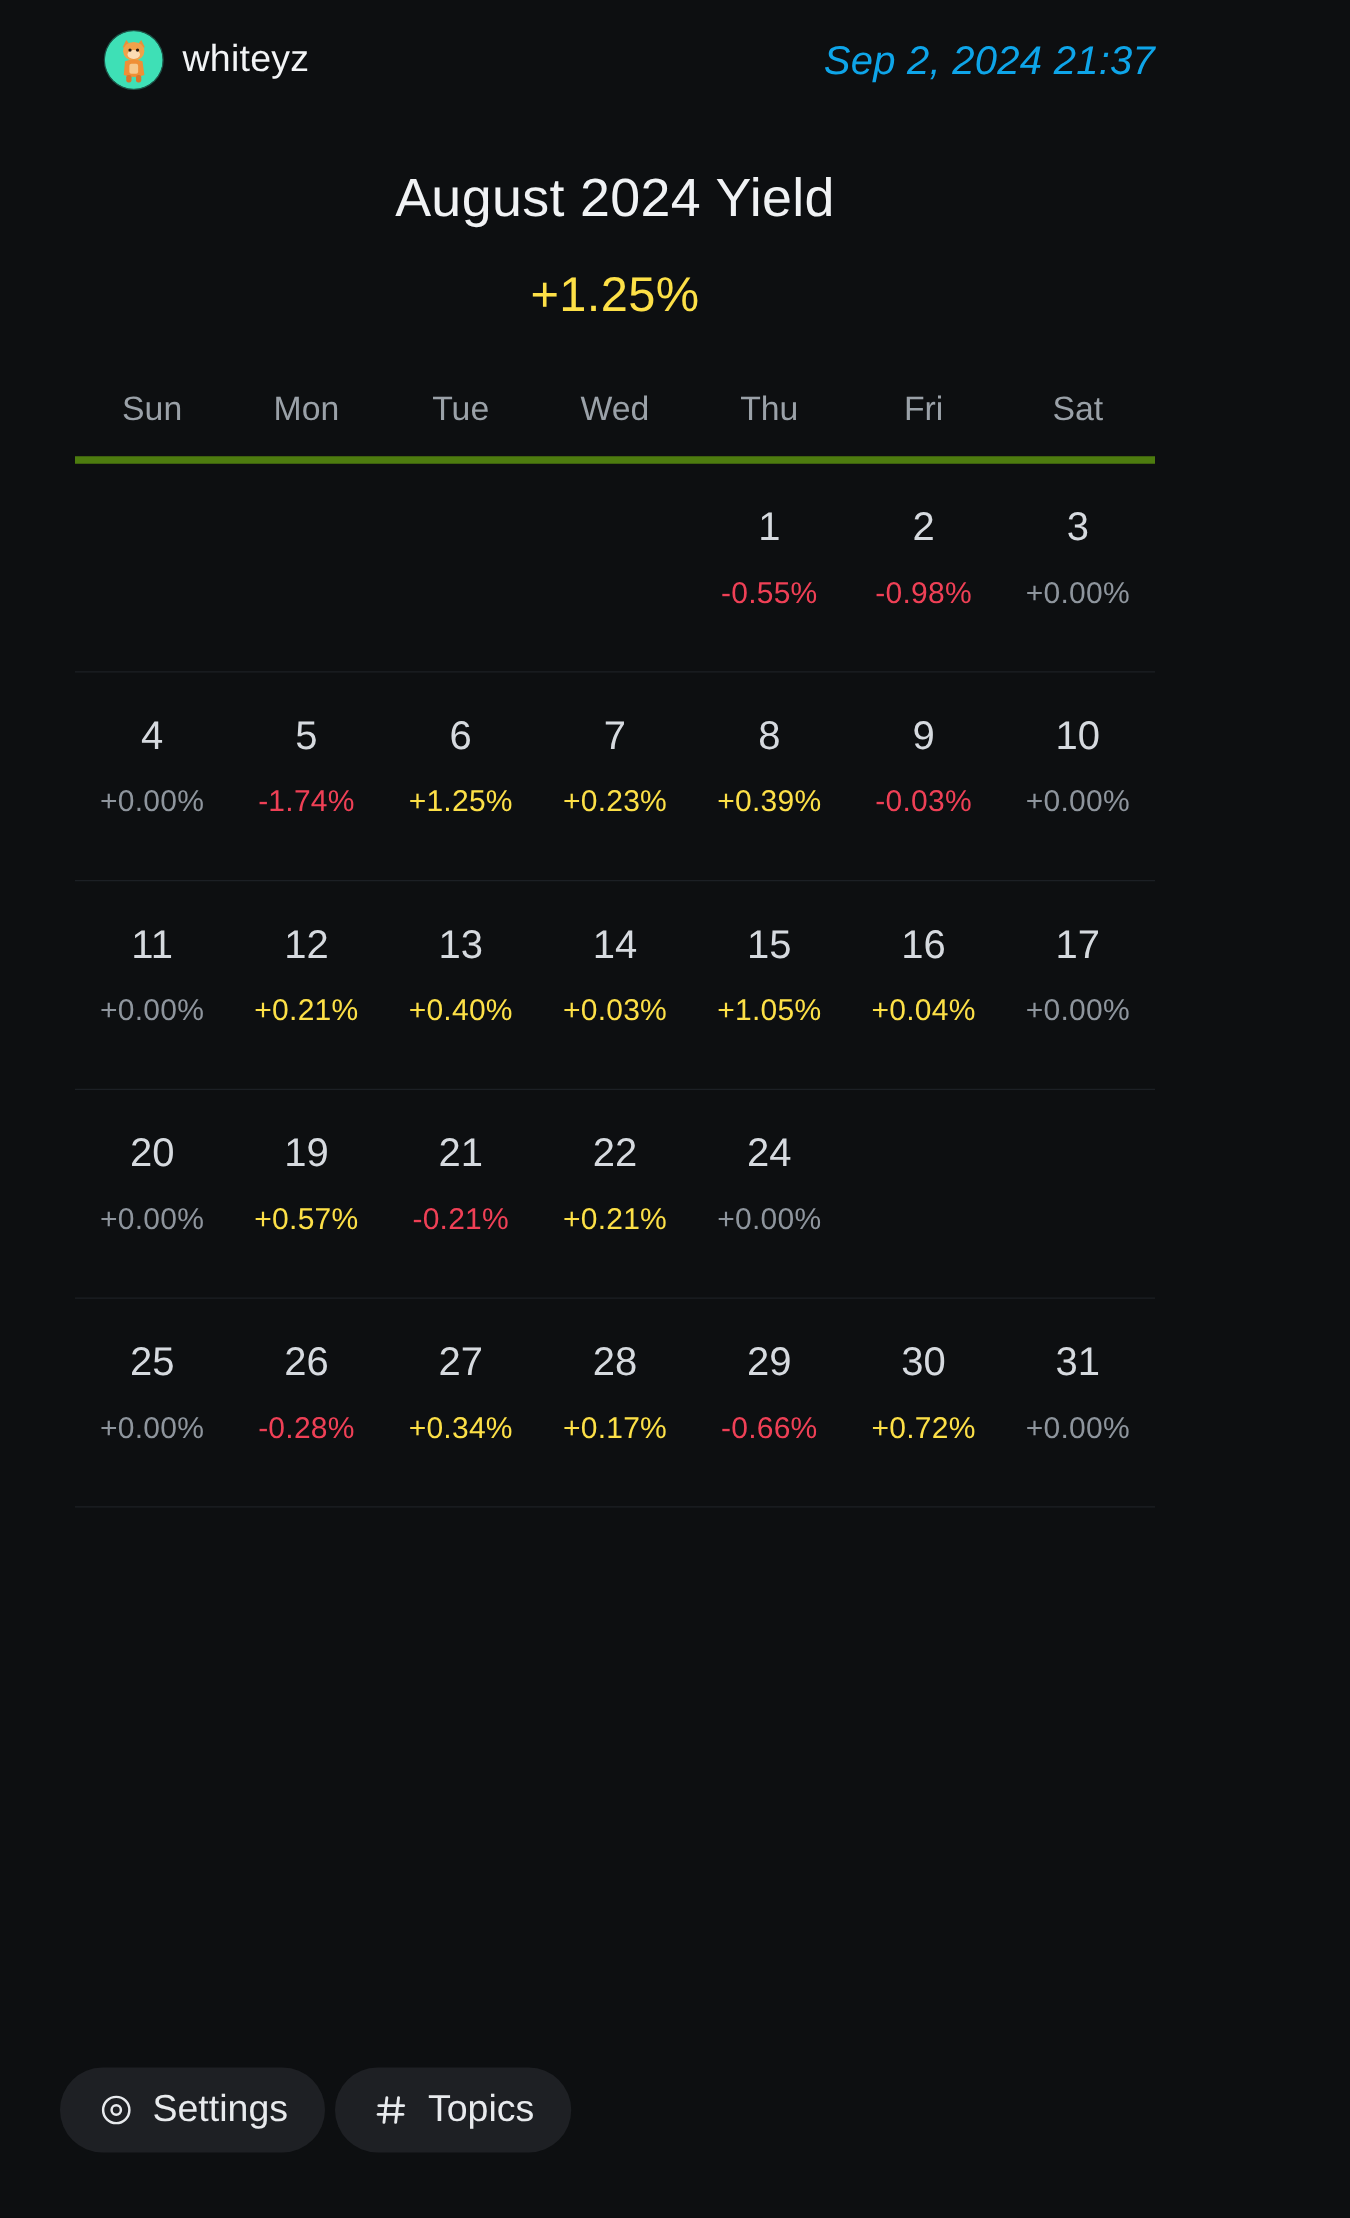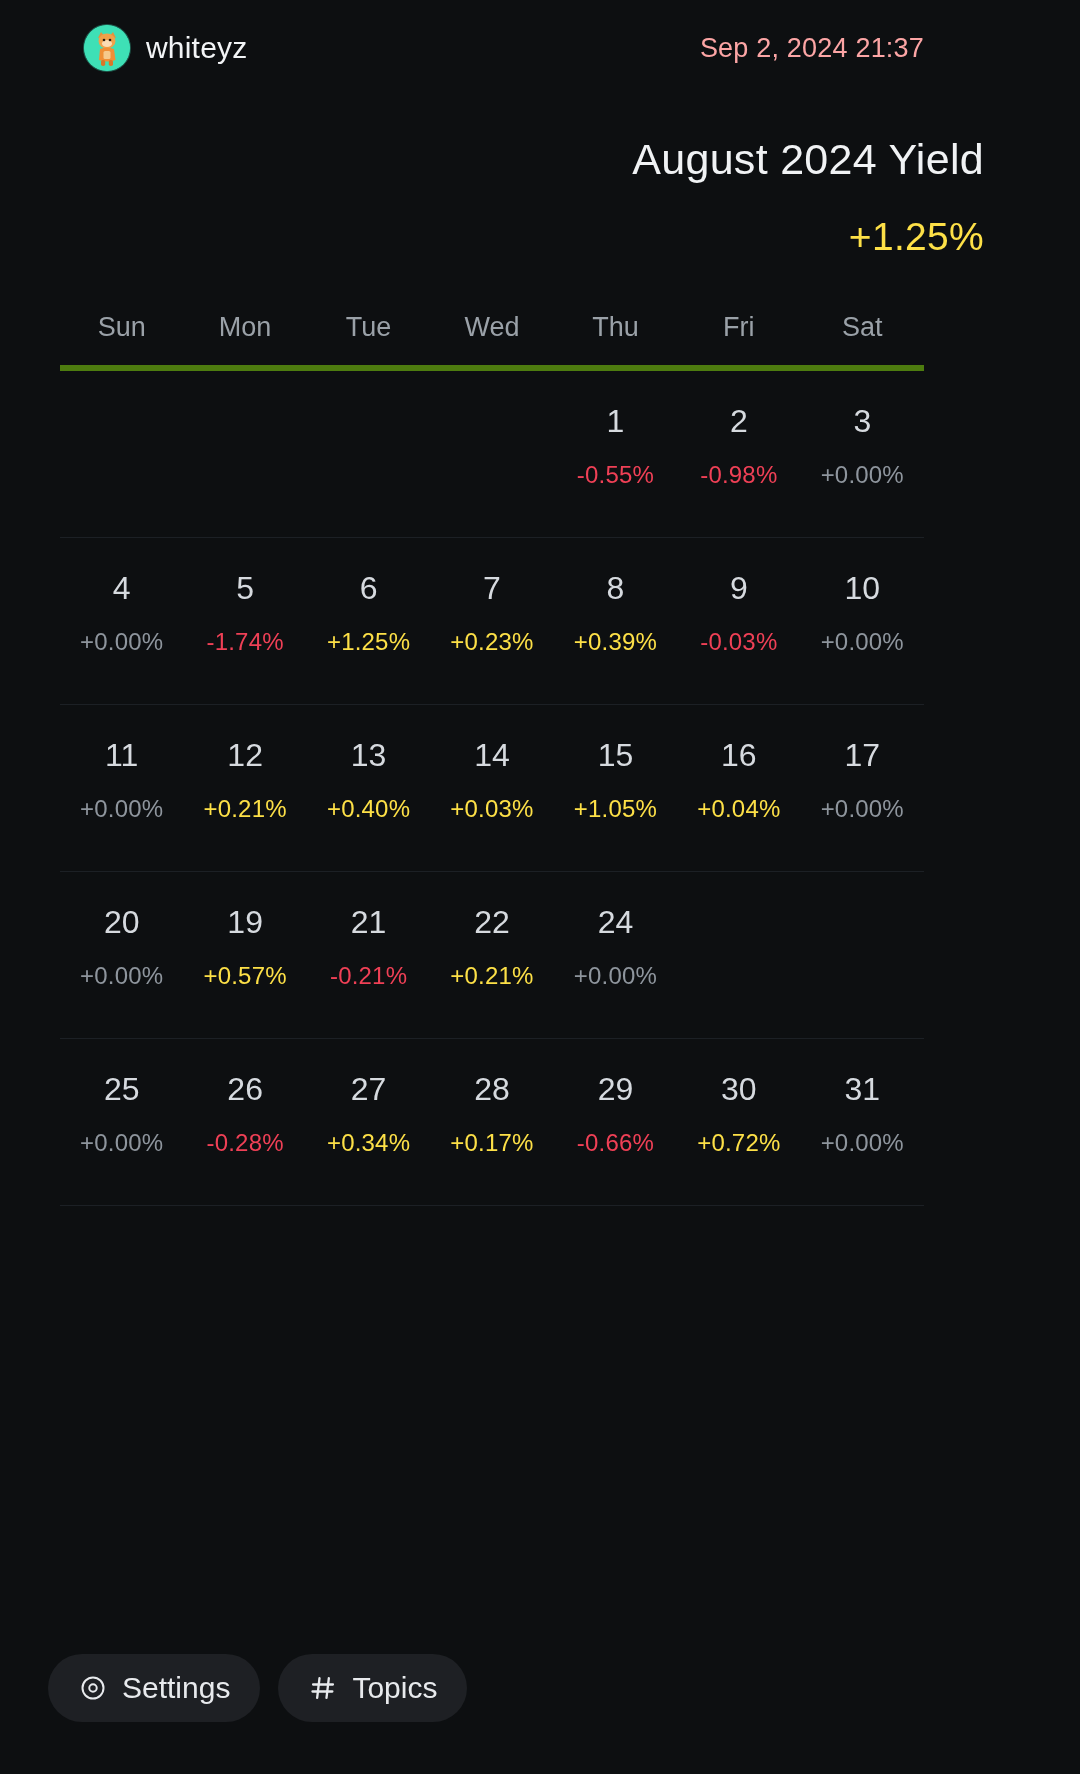--- a/index.html
+++ b/index.html
@@ -26,24 +26,24 @@
     width:46px; height:46px; border-radius:50%;
     background:radial-gradient(circle at 50% 45%, #62f0c8 0%, #3ee0b6 60%, #2fd3ab 100%);
     position:relative; flex:none;
     box-shadow:0 0 0 1px rgba(62,224,182,.35);
     overflow:hidden;
   }
   .avatar svg { position:absolute; inset:0; width:100%; height:100%; }
   .uname {
     color:#f2f4f6; font-size:30px; letter-spacing:.2px; font-weight:400;
   }
-  .stamp { color:#fca5a5; font-size:27px; letter-spacing:.2px; }
+  .stamp { color:#0ea5e9; font-size:32px; letter-spacing:.2px;font-style:italic; }
 
   
-  .heading { position:absolute; top:136px; left:0; right:0; text-align:right; }
+  .heading { position:absolute; top:136px; left:0; right:0; text-align:center; }
   .title {
     color:#f0f2f4; font-size:43px; font-weight:400; letter-spacing:.3px;
     line-height:1.1;
   }
   .subtotal {
     margin-top:32px;
     font-size:39px; font-weight:400; letter-spacing:.3px;
   }
 
   
@@ -71,21 +71,21 @@
     margin-top:26px; font-size:24px; font-weight:400; letter-spacing:.2px;
     line-height:1;
   }
   .pos { color:#fde047; }
   .neg { color:#ef4056; }
   .zero { color:#8e959d; }
 
   
   .bottombar {
     position:absolute; left:48px; bottom:52px;
-    display:flex; gap:18px; align-items:flex-end;
+    display:flex; gap:8px; align-items:flex-end;
   }
   .pill {
     display:flex; align-items:center; gap:14px;
     background:#1e2024;
     border-radius:44px;
     padding:17px 30px;
     color:#e8eaed; font-size:30px;
     cursor:pointer; user-select:none;
   }
   .pill .glyph {

